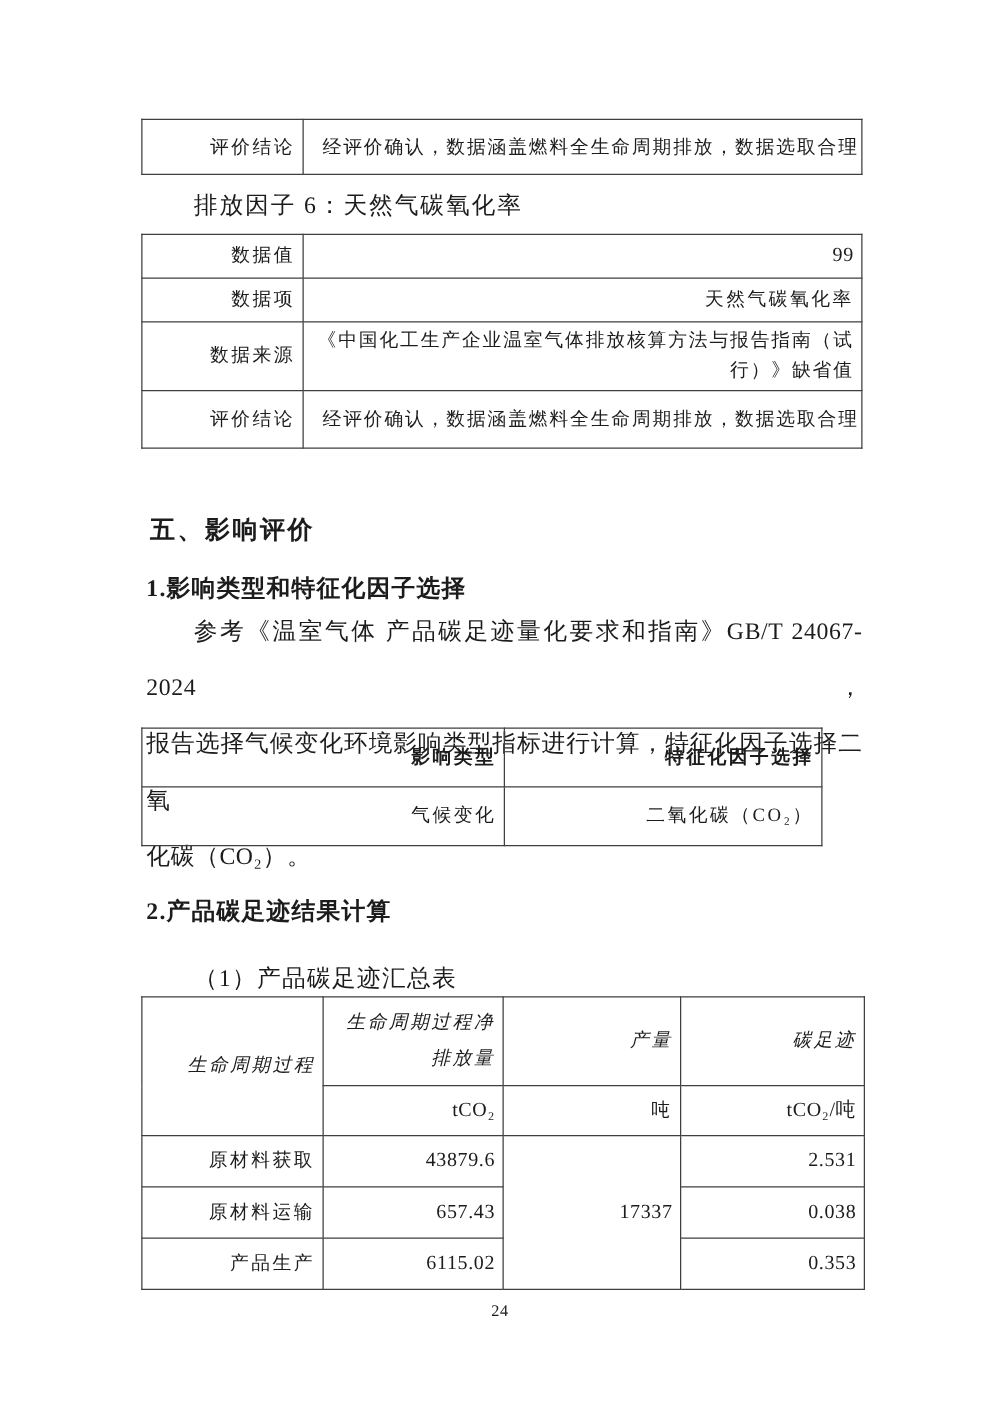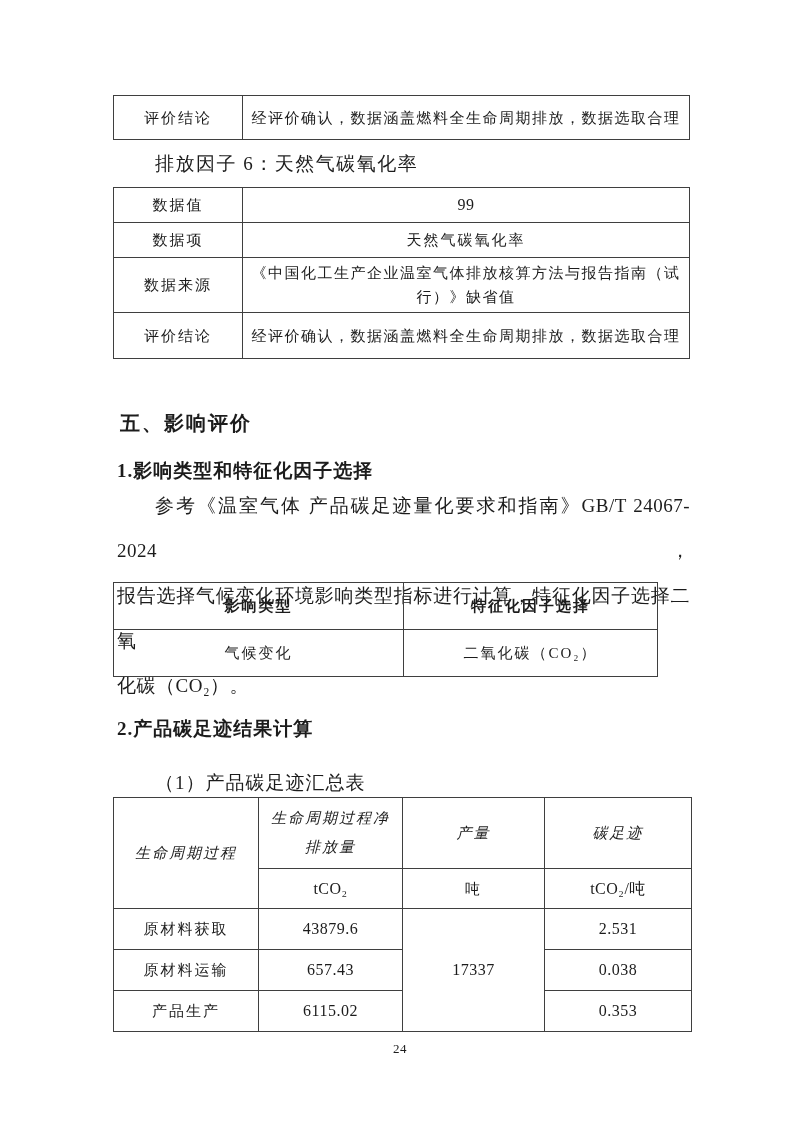--- a/index.html
+++ b/index.html
@@ -17,21 +17,21 @@
   }
 
   
   table {
     border-collapse: collapse;
     table-layout: fixed;
     width: 100%;
   }
   td, th {
     border: 1px solid #3f3f3f;
-    text-align: center;
+    text-align: right;
     vertical-align: middle;
     font-size: 15px;
     letter-spacing: 2px;
     font-weight: normal;
     padding: 2px 6px;
     line-height: 24px;
   }
   .num { letter-spacing: 0.5px; font-size: 16px; }
 
   

